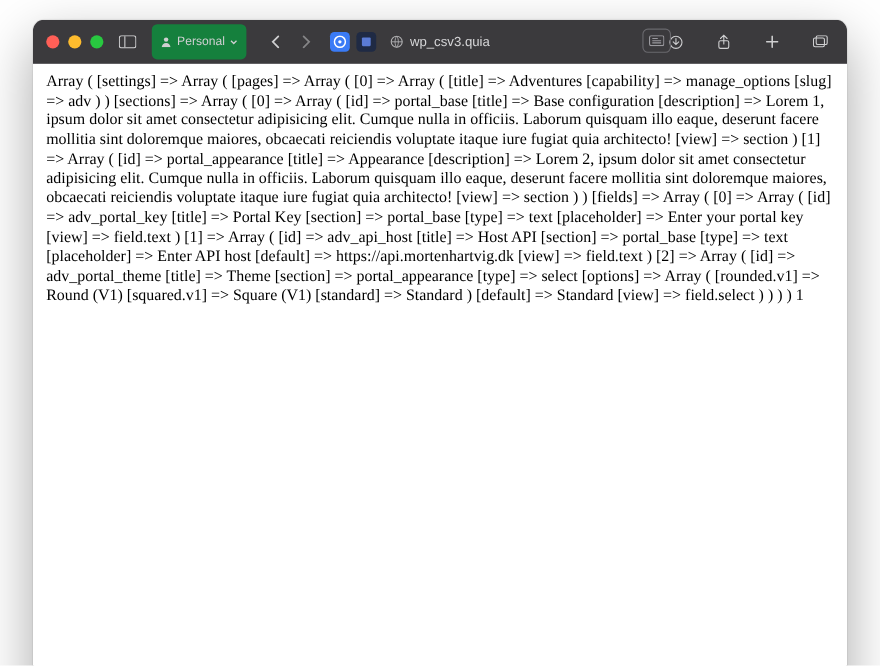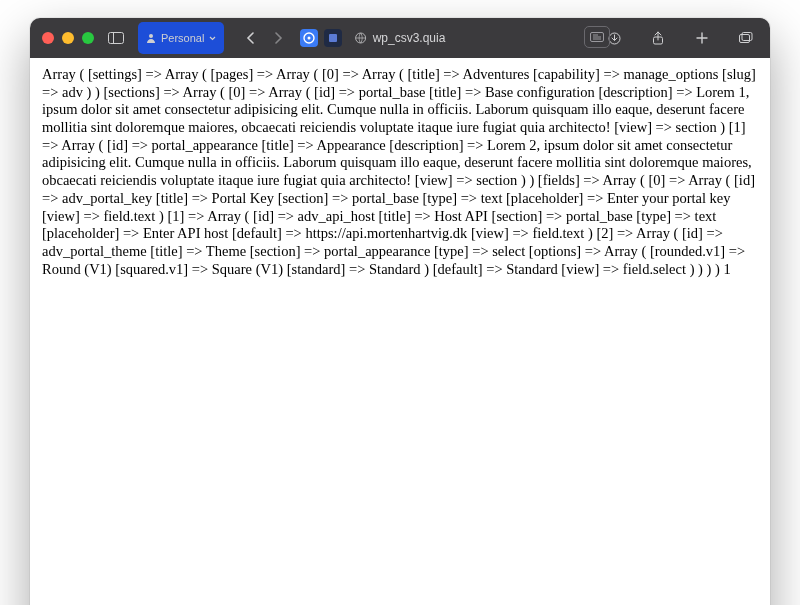--- a/index.html
+++ b/index.html
@@ -47,21 +47,21 @@
     align-items: center;
     justify-content: center;
     color: #cfcfd1;
     margin-left: 10px;
     height: 24px;
     min-width: 24px;
     border-radius: 5px;
     cursor: pointer;
   }
   .tb-btn.pill {
-    background: #1d4ed8;
+    background: #15803d;
     padding: 16px 8px;
     font-size: 11px;
     gap: 5px;
   }
   .tb-btn svg { display: block; }
   .tb-group-left {
     display: flex;
     align-items: center;
   }
   .tb-center {

